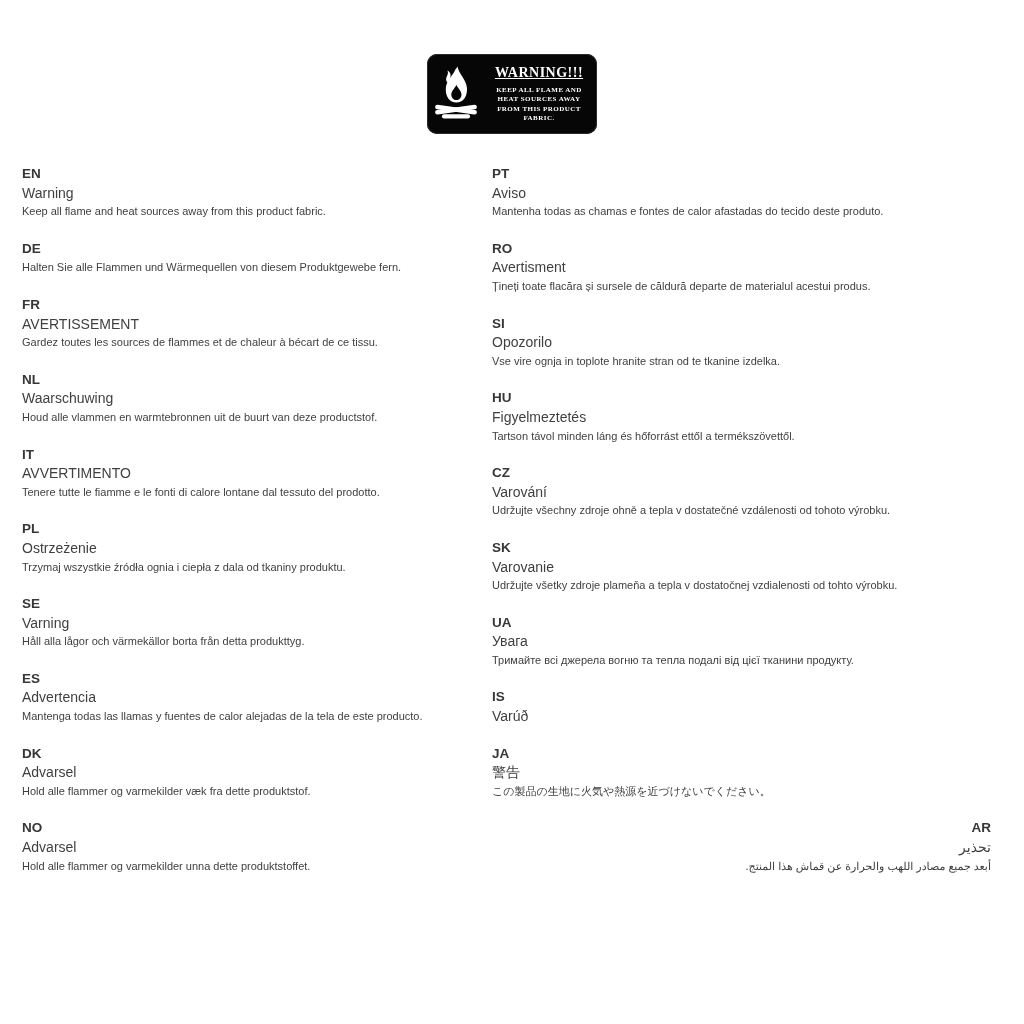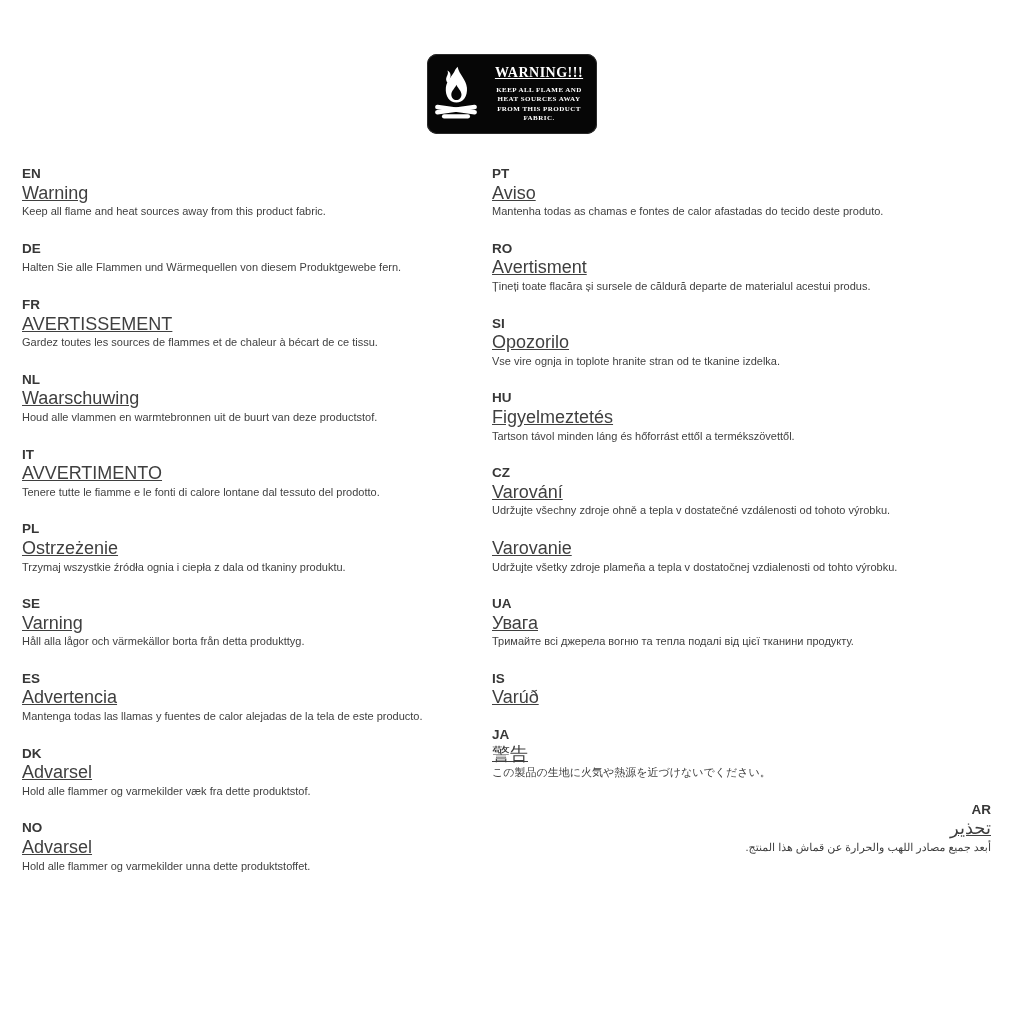--- a/index.html
+++ b/index.html
@@ -39,21 +39,21 @@
     white-space: nowrap;
   }
 
   
   .content { display: flex; padding: 0 22px; margin-top: 31px; box-sizing: border-box; }
   .col { display: flex; flex-direction: column; }
   .col-left  { width: 455px; }
   .col-right { width: 499px; margin-left: 15px; }
   .lang-block { margin-bottom: 19px; }
   .lang-code  { font-weight: bold; font-size: 13.5px; line-height: 18.6px; color: #373737; }
-  .lang-title { font-size: 18px; line-height: 18.6px; text-decoration: underline; }
+  .lang-title { font-size: 14px; line-height: 18.6px; }
   .lang-body  { font-size: 11px; line-height: 18.6px; }
   .lang-block.rtl { text-align: right; }
   .lang-block.rtl .lang-title,
   .lang-block.rtl .lang-body { direction: rtl; }
 </style>
 </head>
 <body>
 
 <div class="page">
 
@@ -170,20 +170,21 @@
           <div class="lang-code">HU</div>
           <div class="lang-title">Figyelmeztetés</div>
           <div class="lang-body">Tartson távol minden láng és hőforrást ettől a termékszövettől.</div>
         </div>
         <div class="lang-block">
           <div class="lang-code">CZ</div>
           <div class="lang-title">Varování</div>
           <div class="lang-body">Udržujte všechny zdroje ohně a tepla v dostatečné vzdálenosti od tohoto výrobku.</div>
         </div>
         <div class="lang-block">
+          <div class="lang-code">SK</div>
           <div class="lang-title">Varovanie</div>
           <div class="lang-body">Udržujte všetky zdroje plameňa a tepla v dostatočnej vzdialenosti od tohto výrobku.</div>
         </div>
         <div class="lang-block">
           <div class="lang-code">UA</div>
           <div class="lang-title">Увага</div>
           <div class="lang-body">Тримайте всі джерела вогню та тепла подалі від цієї тканини продукту.</div>
         </div>
         <div class="lang-block">
           <div class="lang-code">IS</div>

